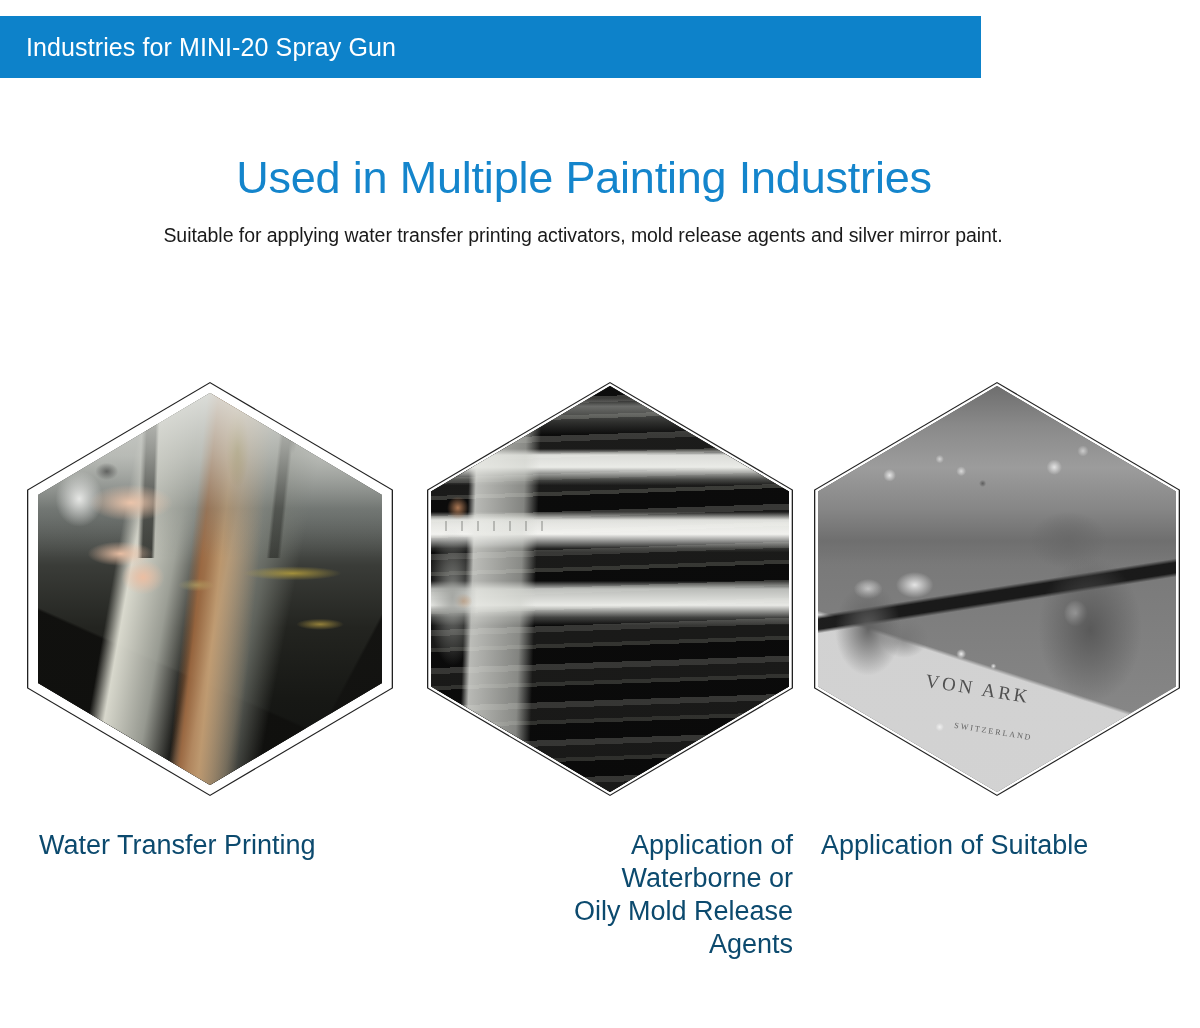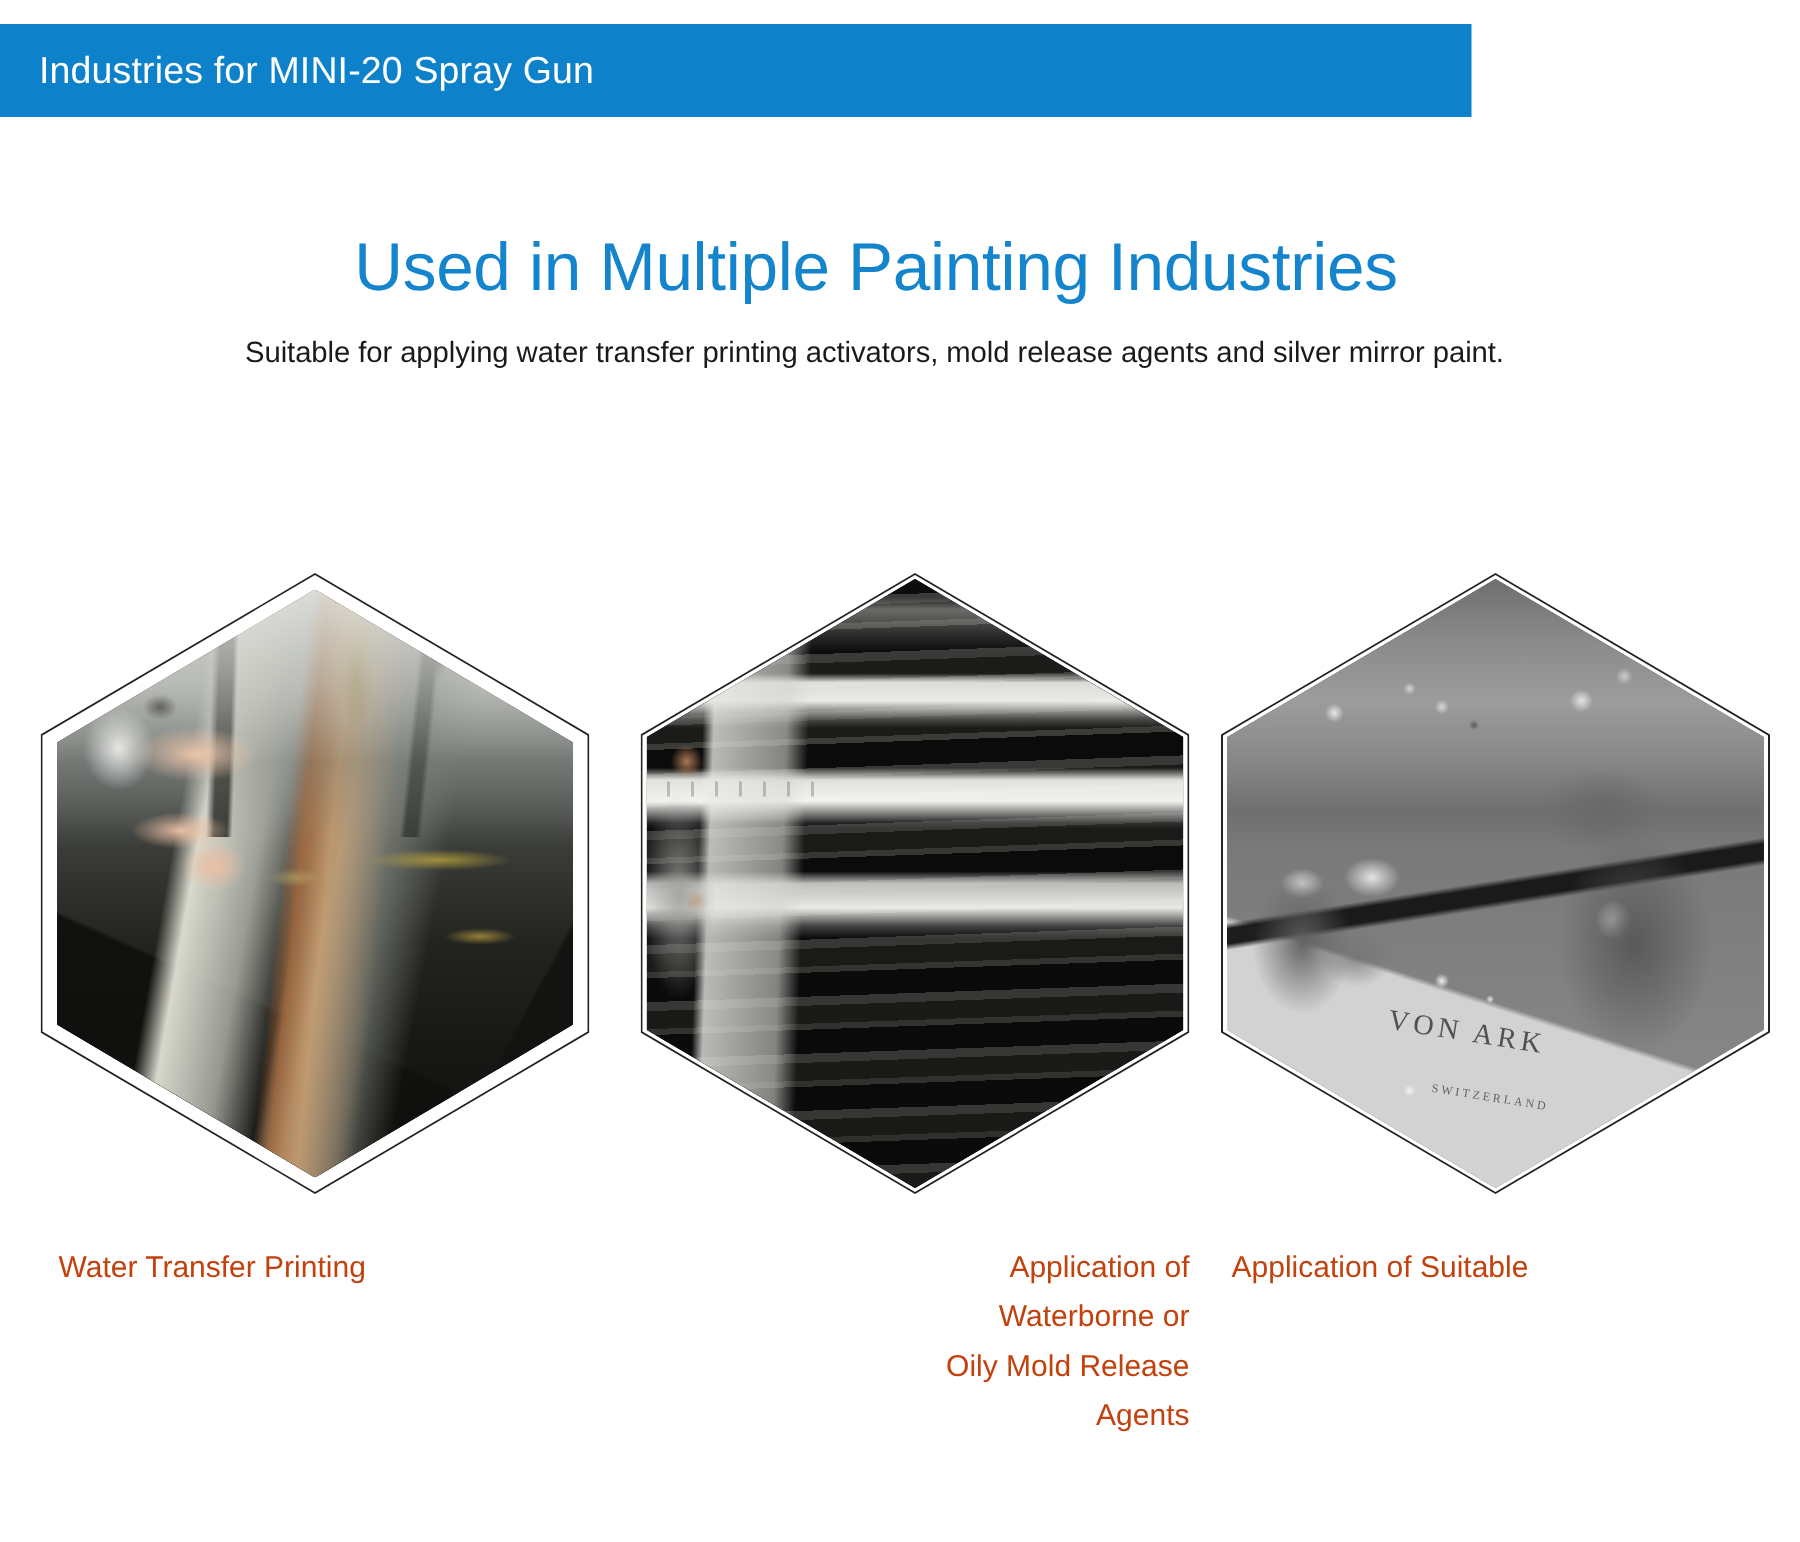--- a/index.html
+++ b/index.html
@@ -281,22 +281,22 @@
     font-size: 8px;
     letter-spacing: 2px;
     transform: rotate(9deg);
     white-space: nowrap;
     pointer-events: none;
   }
 
   
   .caption {
     position: absolute;
-    color: #c2410c;
-    font-size: 20px;
+    color: #0c4a6e;
+    font-size: 27px;
     line-height: 33px;
     white-space: pre-line;
   }
   #caption-1 {
     left: 39px;
     top: 829px;
     text-align: left;
   }
   #caption-2 {
     left: 427px;

